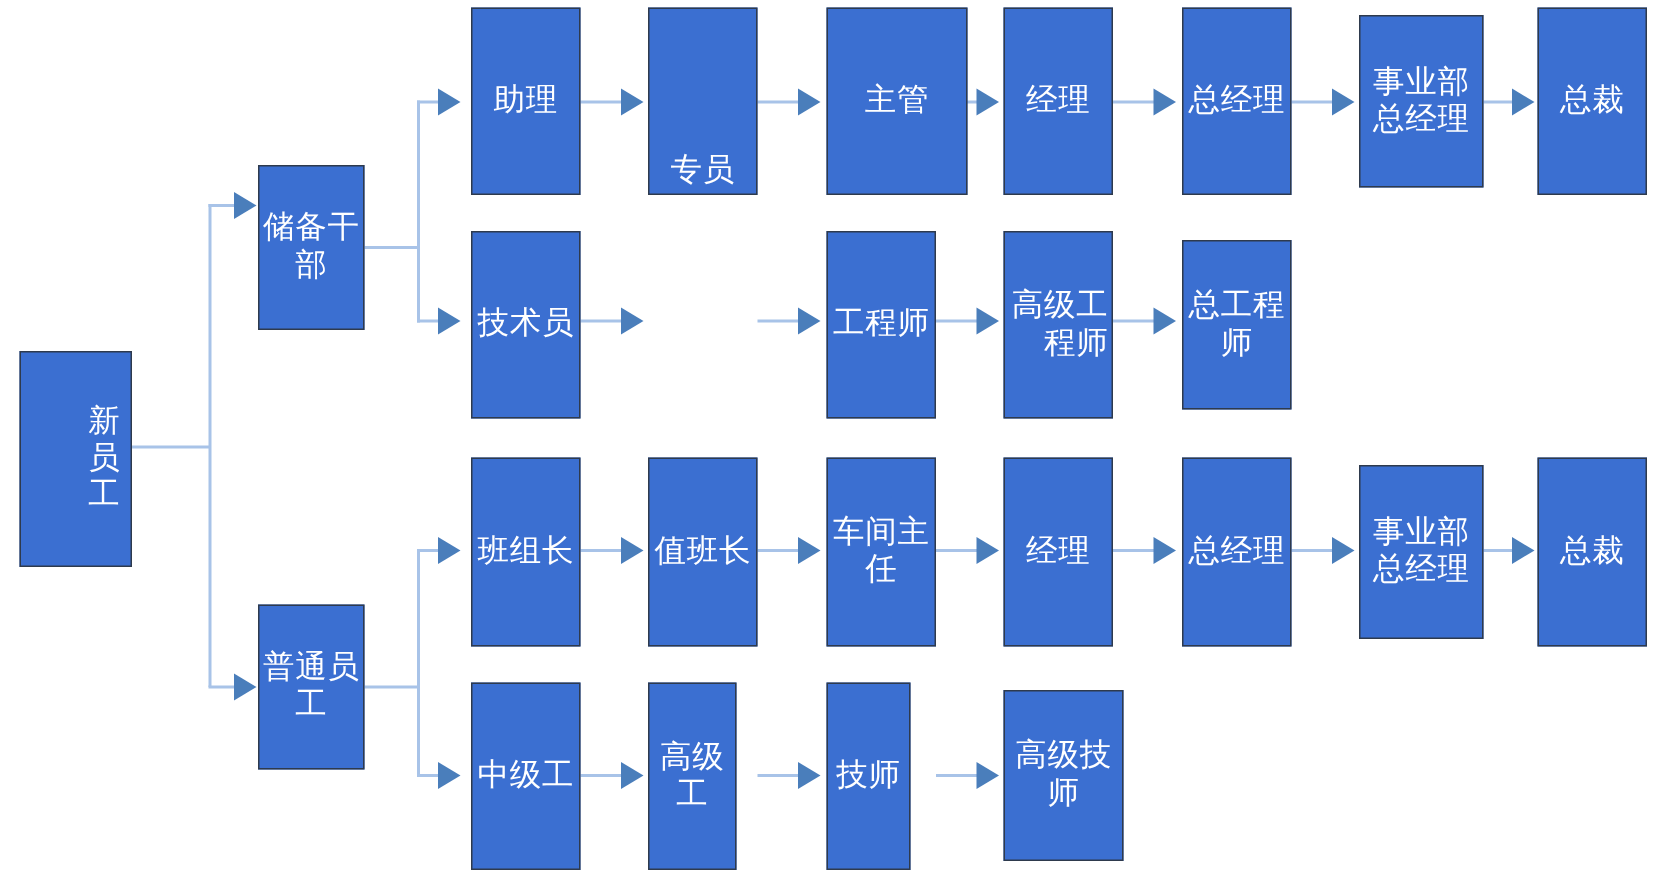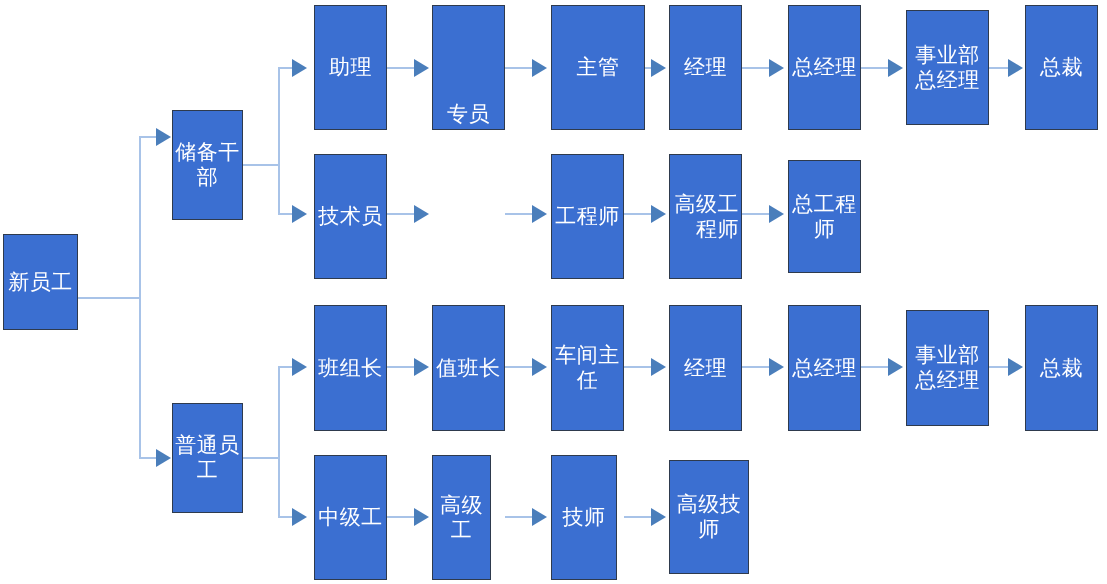--- a/index.html
+++ b/index.html
@@ -123,21 +123,21 @@
     <div class="arrowhead" style="left:1008px; top:358px;"></div>
 
     <div class="hline" style="left:387px; top:516px; width:31px;"></div>
     <div class="arrowhead" style="left:414px; top:508px;"></div>
     <div class="hline" style="left:505px; top:516px; width:31px;"></div>
     <div class="arrowhead" style="left:532px; top:508px;"></div>
     <div class="hline" style="left:624px; top:516px; width:31px;"></div>
     <div class="arrowhead" style="left:651px; top:508px;"></div>
   </div>
 
-  <div class="node" style="left:3px; top:234px; width:75px; height:96px;">
+  <div class="node" style="left:13px; top:234px; width:75px; height:144px;padding-left:40px;">
     <span>新员工</span>
   </div>
 
   <div class="node" style="left:172px; top:110px; width:71px; height:110px;">
     <span>储备干部</span>
   </div>
   <div class="node" style="left:172px; top:403px; width:71px; height:110px;">
     <span>普通员工</span>
   </div>
 
@@ -197,20 +197,20 @@
   <div class="node" style="left:1025px; top:305px; width:73px; height:126px;">
     <span>总裁</span>
   </div>
 
   <div class="node" style="left:314px; top:455px; width:73px; height:125px;">
     <span>中级工</span>
   </div>
   <div class="node" style="left:432px; top:455px; width:59px; height:125px;">
     <span>高级工</span>
   </div>
-  <div class="node" style="left:551px; top:455px; width:66px; height:125px;">
+  <div class="node" style="left:551px; top:455px; width:56px; height:125px;">
     <span>技师</span>
   </div>
   <div class="node" style="left:669px; top:460px; width:80px; height:114px;">
     <span>高级技师</span>
   </div>
 
 </div>
 
 </body></html>

